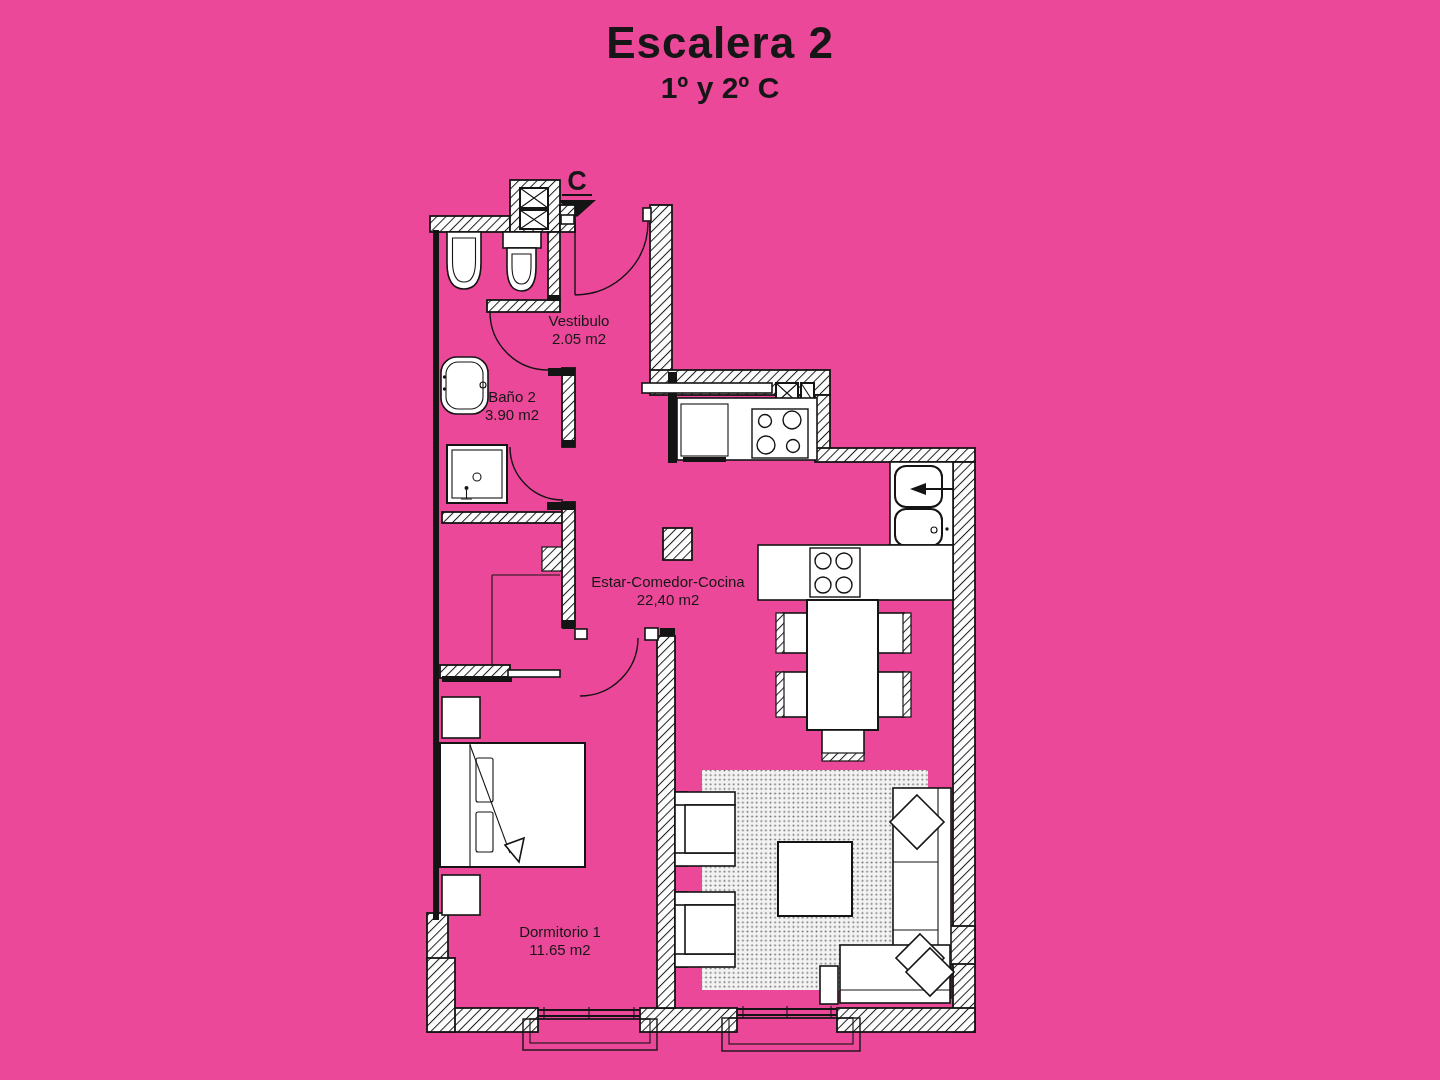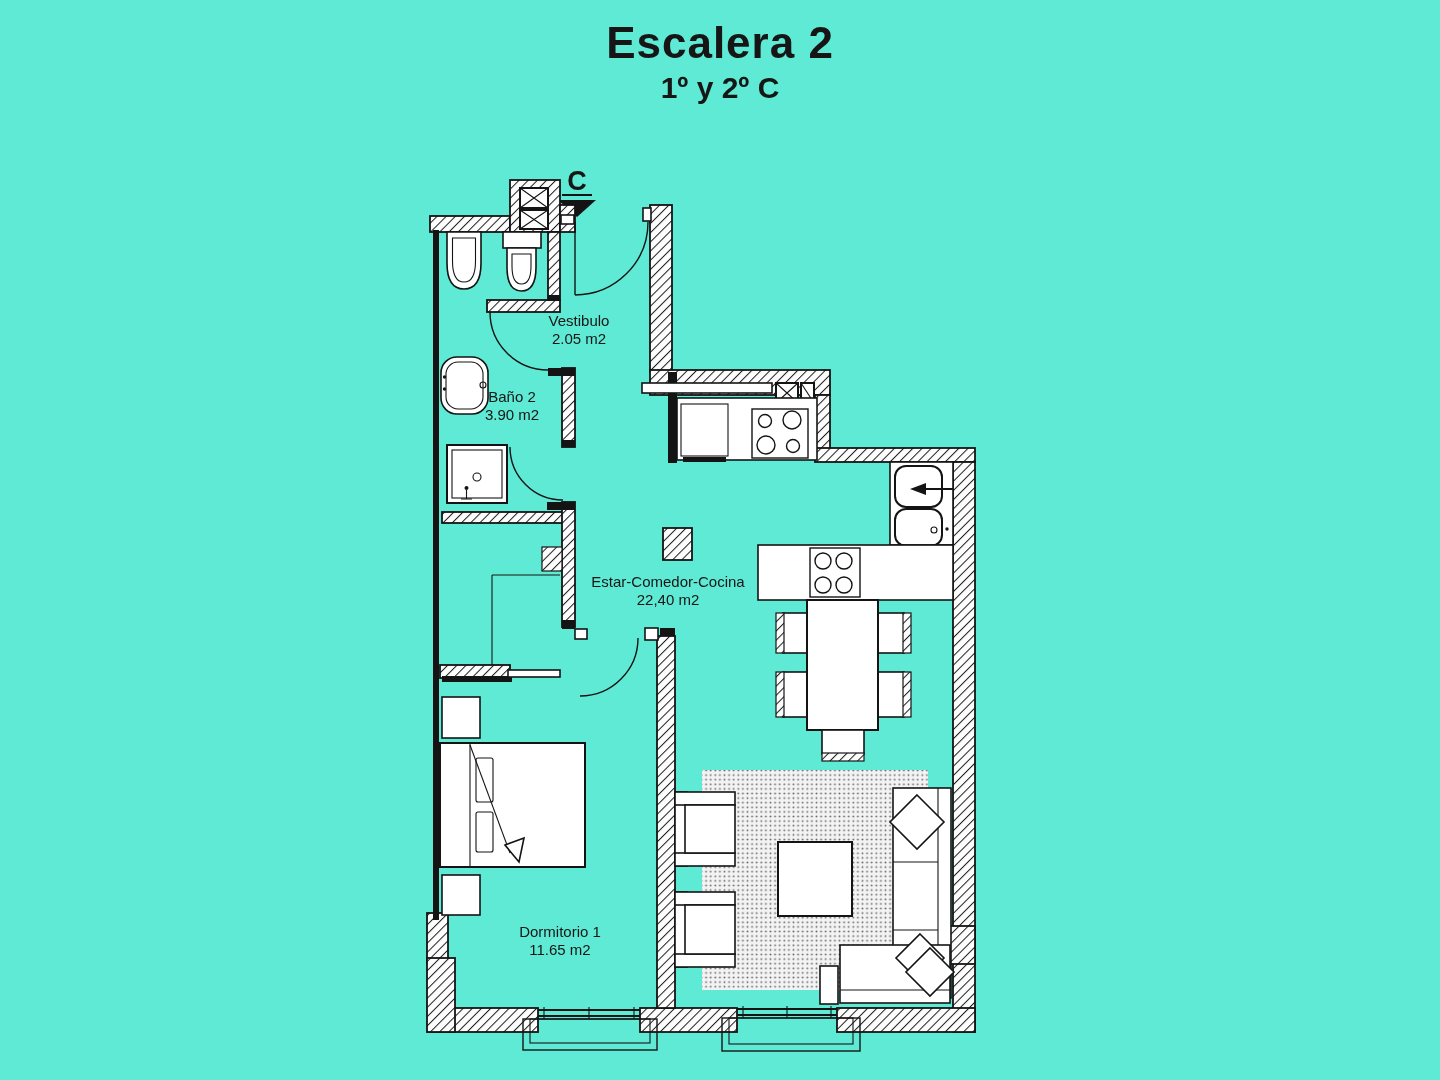--- a/index.html
+++ b/index.html
@@ -1,16 +1,16 @@
 <!DOCTYPE html>
 <html><head>
 <meta charset="utf-8">
 <style>
   html,body{margin:0;padding:0;background:#ffffff;}
-  #stage{position:relative;width:1440px;height:1080px;background:#5eead4;overflow:hidden;text-decoration:underline;}
+  #stage{position:relative;width:1440px;height:1080px;background:#ec4899;overflow:hidden;text-decoration:underline;}
   svg{display:block;}
   text{font-family:"Liberation Sans", sans-serif;fill:#161616;}
   .title{font-size:44px;font-weight:bold;text-anchor:middle;letter-spacing:1px;}
   .subtitle{font-size:30px;font-weight:bold;text-anchor:middle;}
   .marker{font-size:27px;font-weight:bold;text-anchor:middle;}
   .lbl{font-size:15px;text-anchor:middle;}
   .wall{fill:url(#hatch);stroke:#141414;stroke-width:1.8;}
   .wallthin{fill:url(#hatch);stroke:#141414;stroke-width:1.2;}
   .ink{fill:#141414;stroke:none;}
   .fx{fill:#ffffff;stroke:#141414;stroke-width:1.6;}

